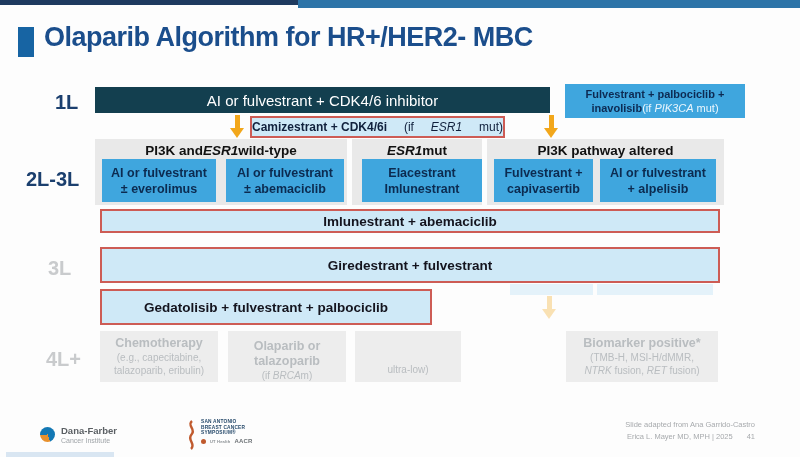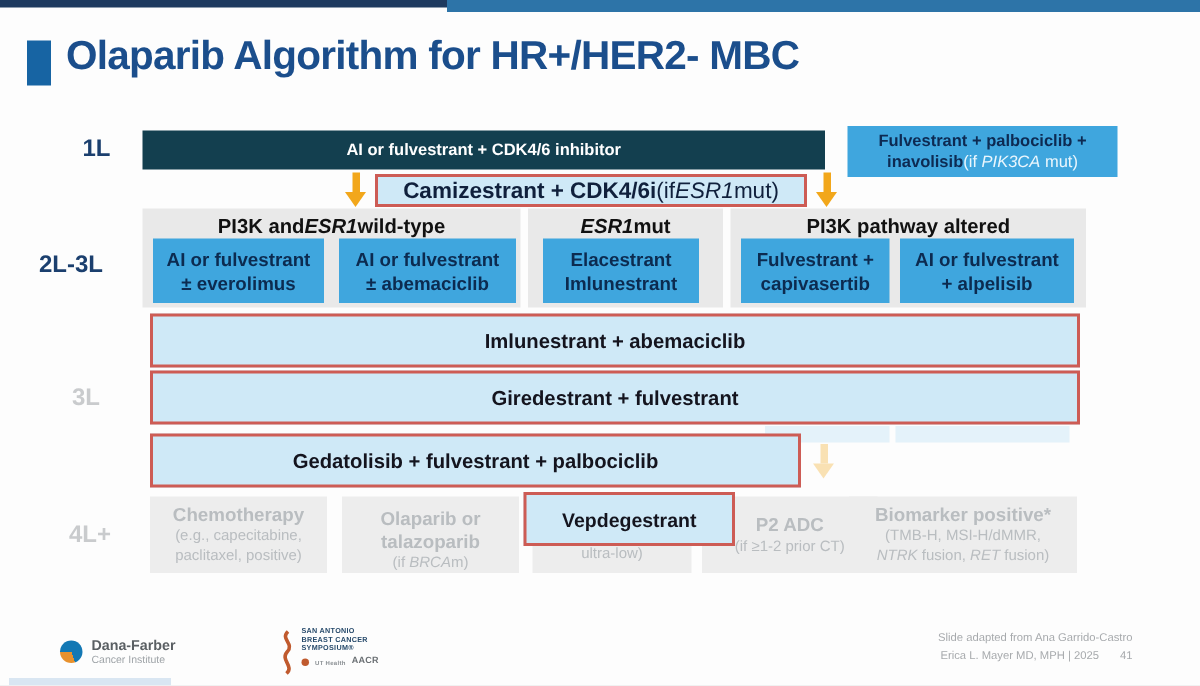--- a/index.html
+++ b/index.html
@@ -12,39 +12,39 @@
   .topbar-right{position:absolute;left:298px;top:0;width:502px;height:8px;background:#2D74A8;}
 
   
   .title-bullet{position:absolute;left:18px;top:27px;width:16px;height:30px;background:#1764A3;}
   .page-title{
     position:absolute;left:44px;top:22px;margin:0;
     font-size:27px;font-weight:bold;color:#1B4E8C;letter-spacing:-0.5px;
   }
 
   
-  .line-label{position:absolute;font-weight:bold;color:#1B3F6E;font-size:16px;}
+  .line-label{position:absolute;font-weight:bold;color:#1B3F6E;font-size:20px;}
   .line-label.faded{color:#C9CBCD;}
 
   
   .box-1l-main{
     position:absolute;left:95px;top:87px;width:455px;height:26px;background:#133F4F;
-    color:#fff;font-weight:bold;font-size:11px;display:flex;align-items:center;justify-content:center;
+    color:#fff;font-weight:normal;font-size:15px;display:flex;align-items:center;justify-content:center;
   }
   .box-1l-side{
     position:absolute;left:565px;top:84px;width:180px;height:34px;background:#3FA6DE;
     display:flex;flex-direction:column;align-items:center;justify-content:center;
     color:#0D2A52;font-weight:bold;font-size:11px;line-height:14px;text-align:center;
   }
   .box-1l-side .qualifier{font-weight:normal;color:#EAF6FD;margin-top:11px;}
   .box-camizestrant{
-    position:absolute;left:250px;top:116px;width:288px;height:22px;
+    position:absolute;left:250px;top:116px;width:255px;height:22px;
     background:#CFE9F7;border:2px solid #CD5C55;box-sizing:border-box;
-    display:flex;align-items:center;justify-content:center;
-    font-size:15px;color:#10203C;
+    display:flex;align-items:center;justify-content:space-between;
+    font-size:12px;color:#10203C;
   }
   .box-camizestrant .b{font-weight:bold;}
   .gene{font-style:italic;}
 
   
   .arrow{position:absolute;width:14px;}
   .arrow .stem{width:5px;height:13px;background:#F2A71B;margin:0 auto;}
   .arrow .head{width:0;height:0;border-left:7px solid transparent;border-right:7px solid transparent;border-top:10px solid #F2A71B;}
   .arrow.left{left:230px;top:115px;}
   .arrow.right{left:544px;top:115px;}
@@ -62,33 +62,33 @@
   .gh1{left:95px;width:252px;}
   .gh2{left:352px;width:130px;}
   .gh3{left:487px;width:237px;}
   .blue-box{
     position:absolute;top:159px;height:43px;background:#3FA6DE;
     display:flex;flex-direction:column;align-items:center;justify-content:center;
     color:#0C2B50;font-weight:bold;font-size:12.5px;line-height:16px;text-align:center;
   }
   .bb1{left:102px;width:114px;}
   .bb2{left:226px;width:118px;}
-  .bb3{left:362px;width:104px;}
+  .bb3{left:362px;width:120px;}
   .bb4{left:494px;width:99px;justify-content:center;}
   .bb5{left:600px;width:116px;}
 
   
   .red-box{
     position:absolute;background:#CFE9F7;border:2px solid #CD5C55;box-sizing:border-box;
     display:flex;align-items:center;justify-content:center;
     font-weight:bold;color:#14141E;font-size:13.5px;
   }
-  .rb1{left:100px;top:209px;width:620px;height:36px;}
+  .rb1{left:100px;top:209px;width:620px;height:24px;}
   .rb2{left:100px;top:247px;width:620px;height:36px;}
-  .rb3{left:100px;top:289px;width:434px;height:36px;}
+  .rb3{left:100px;top:289px;width:332px;height:36px;}
   .rb4{left:349px;top:328px;width:141px;height:36px;font-size:13px;z-index:5;}
 
   
   .ghost{position:absolute;top:284px;height:11px;background:#CFE9F7;opacity:0.55;}
   .ghost.g1{left:510px;width:83px;}
   .ghost.g2{left:597px;width:116px;}
 
   
   .gray4{position:absolute;top:331px;height:51px;background:#EDEDED;
     display:flex;flex-direction:column;align-items:center;justify-content:center;
@@ -200,41 +200,36 @@
   <div class="arrow faded">
       <div class="stem"></div>
       <div class="head"></div>
     </div>
 
   <div class="line-label faded" style="left:46px;top:348px;">4L+</div>
 
   <div class="gray4 g4-1">
     <div class="t1">Chemotherapy</div>
     <div>(e.g., capecitabine,</div>
-    <div>paclitaxel, positive)</div>
+    <div>talazoparib, eribulin)</div>
   </div>
   <div class="gray4 g4-2">
     <div class="t1">Olaparib or</div>
     <div class="t1">talazoparib</div>
     <div><span>(if </span><span class="gene">BRCA</span><span>m)</span></div>
   </div>
   <div class="gray4 g4-3">
     <div>ultra-low)</div>
   </div>
-  <div class="gray4 g4-4">
-    <div class="t1">P2 ADC</div>
-    <div>(if ≥1-2 prior CT)</div>
-  </div>
   <div class="gray4 g4-5">
     <div class="t1">Biomarker positive*</div>
     <div>(TMB-H, MSI-H/dMMR,</div>
     <div><span class="gene">NTRK</span><span> fusion, </span><span class="gene">RET</span><span> fusion)</span></div>
   </div>
 
-  <div class="red-box rb4">Vepdegestrant</div>
 
   <div class="df-logo">
     <div class="df-circle"></div>
     <div class="df-text">
       <div class="n">Dana-Farber</div>
       <div class="s">Cancer Institute</div>
     </div>
   </div>
 
   <div class="sabcs">

